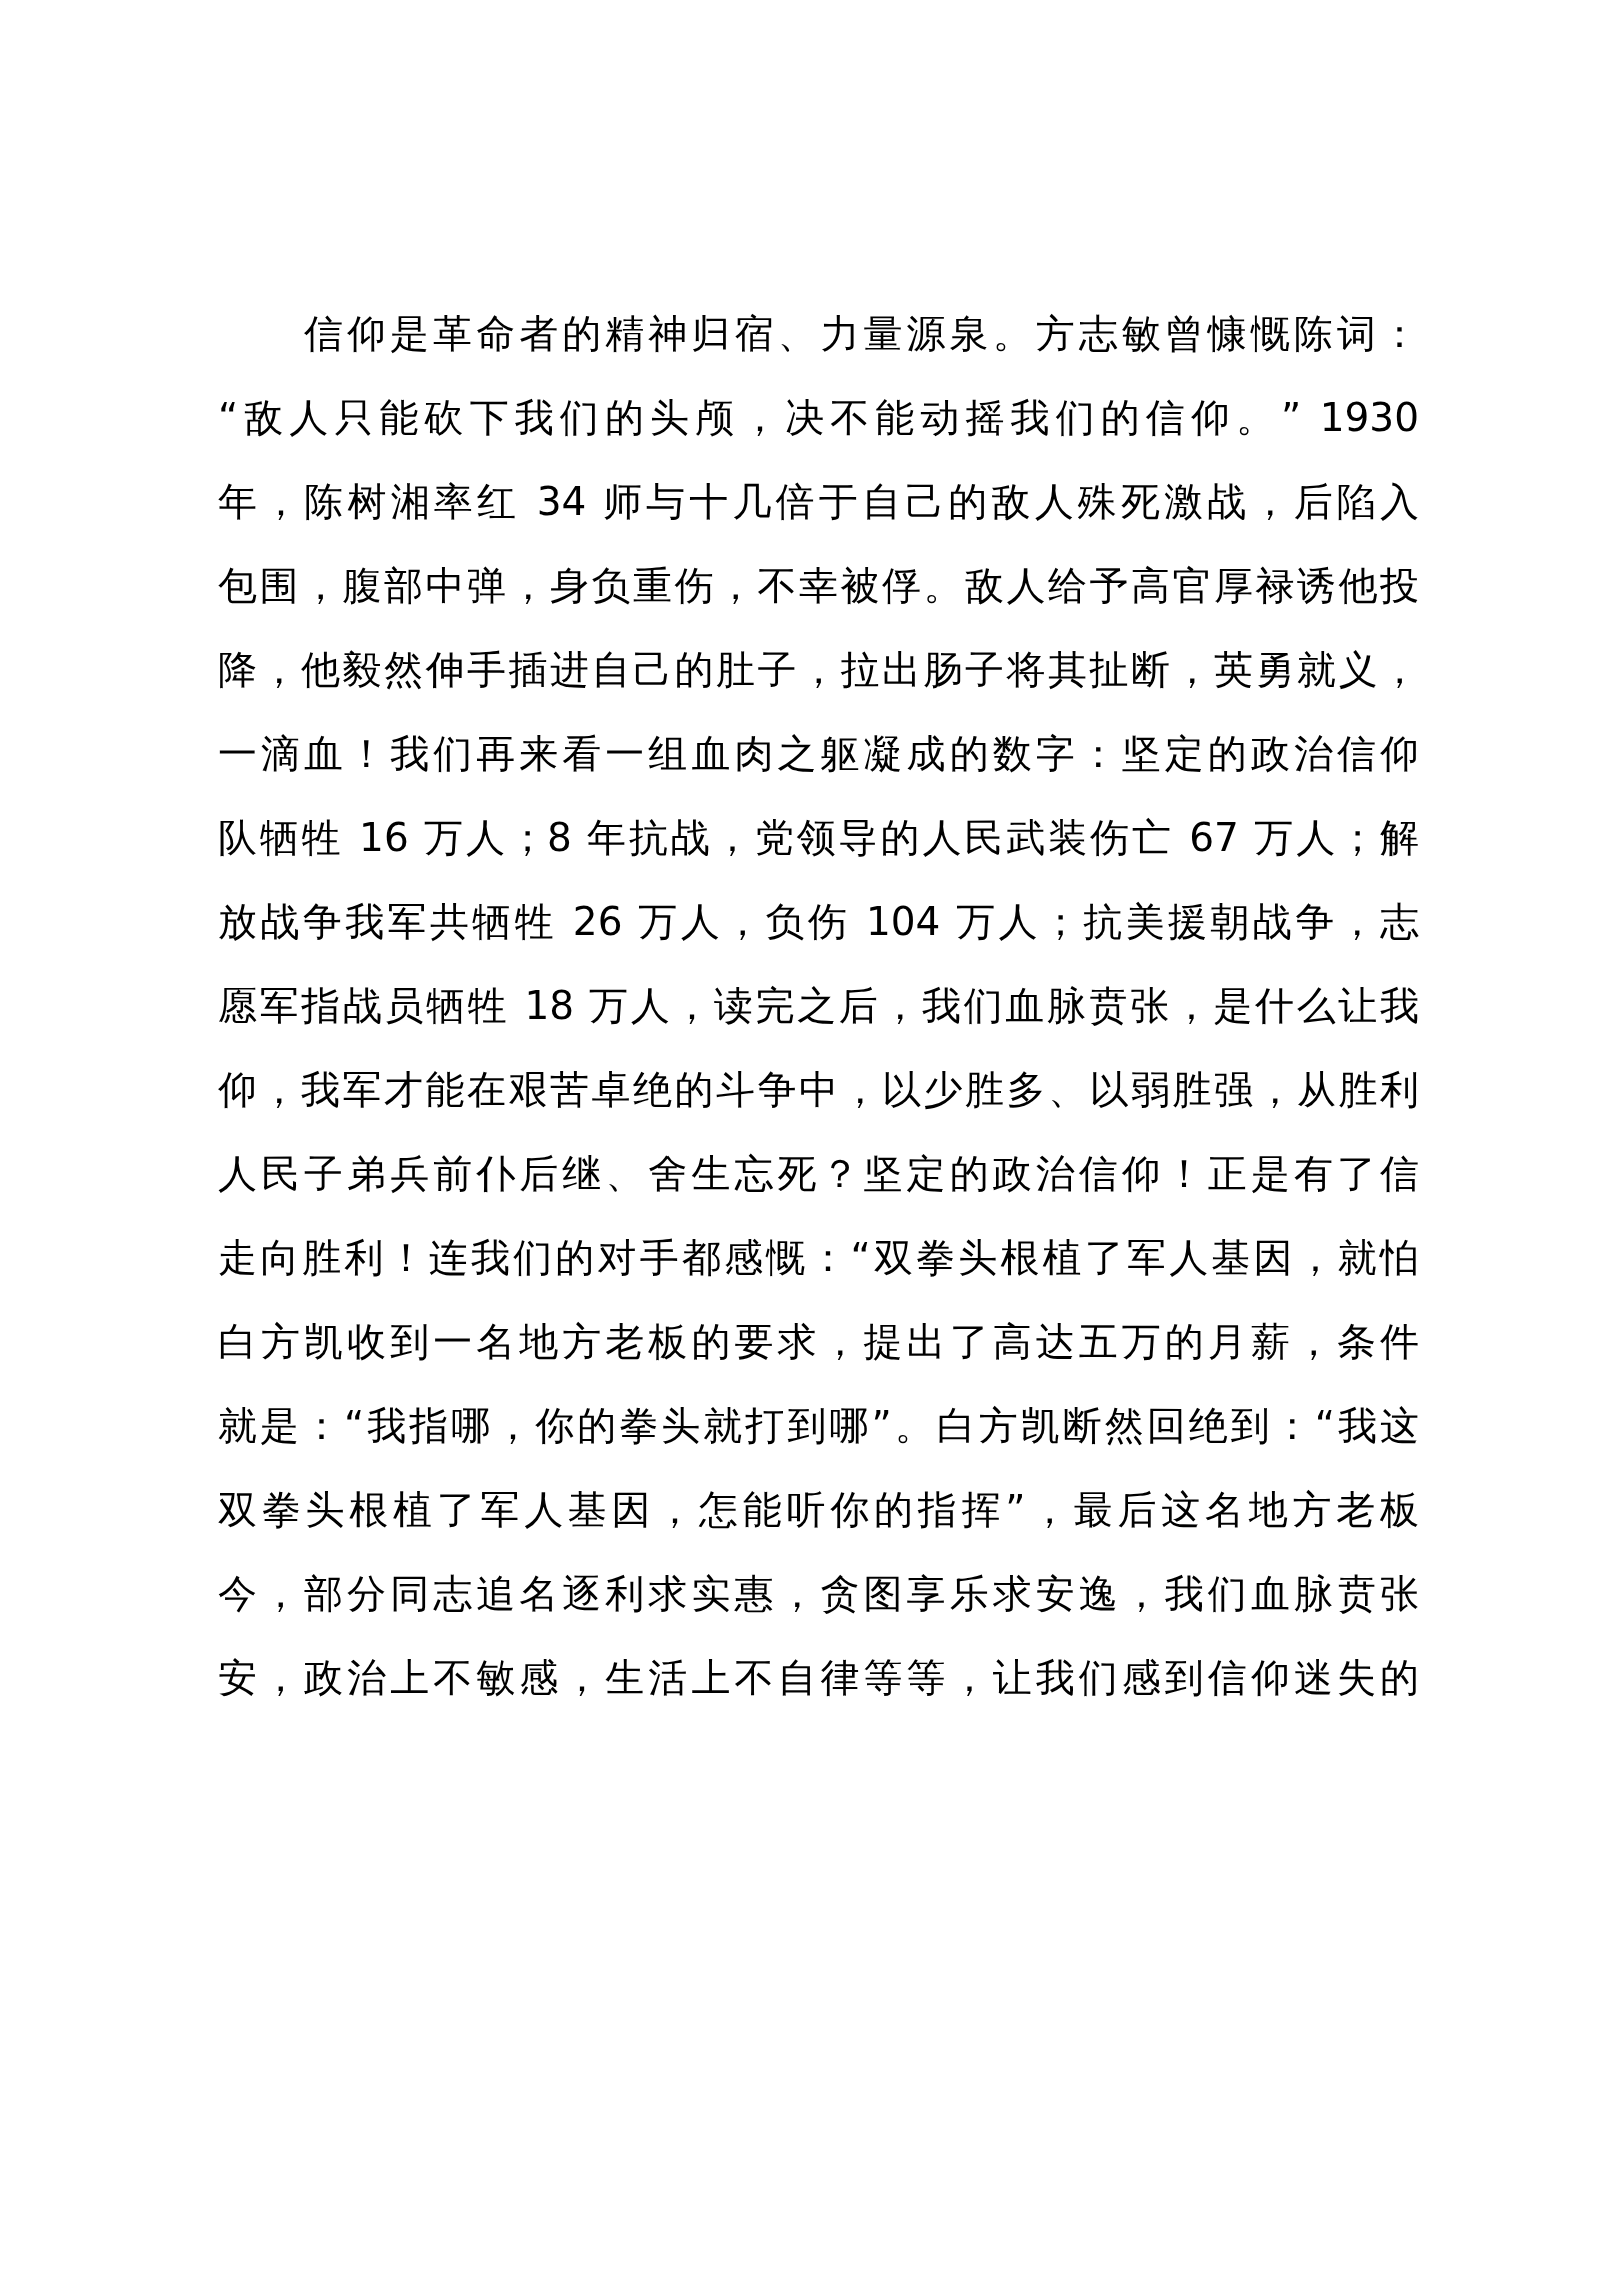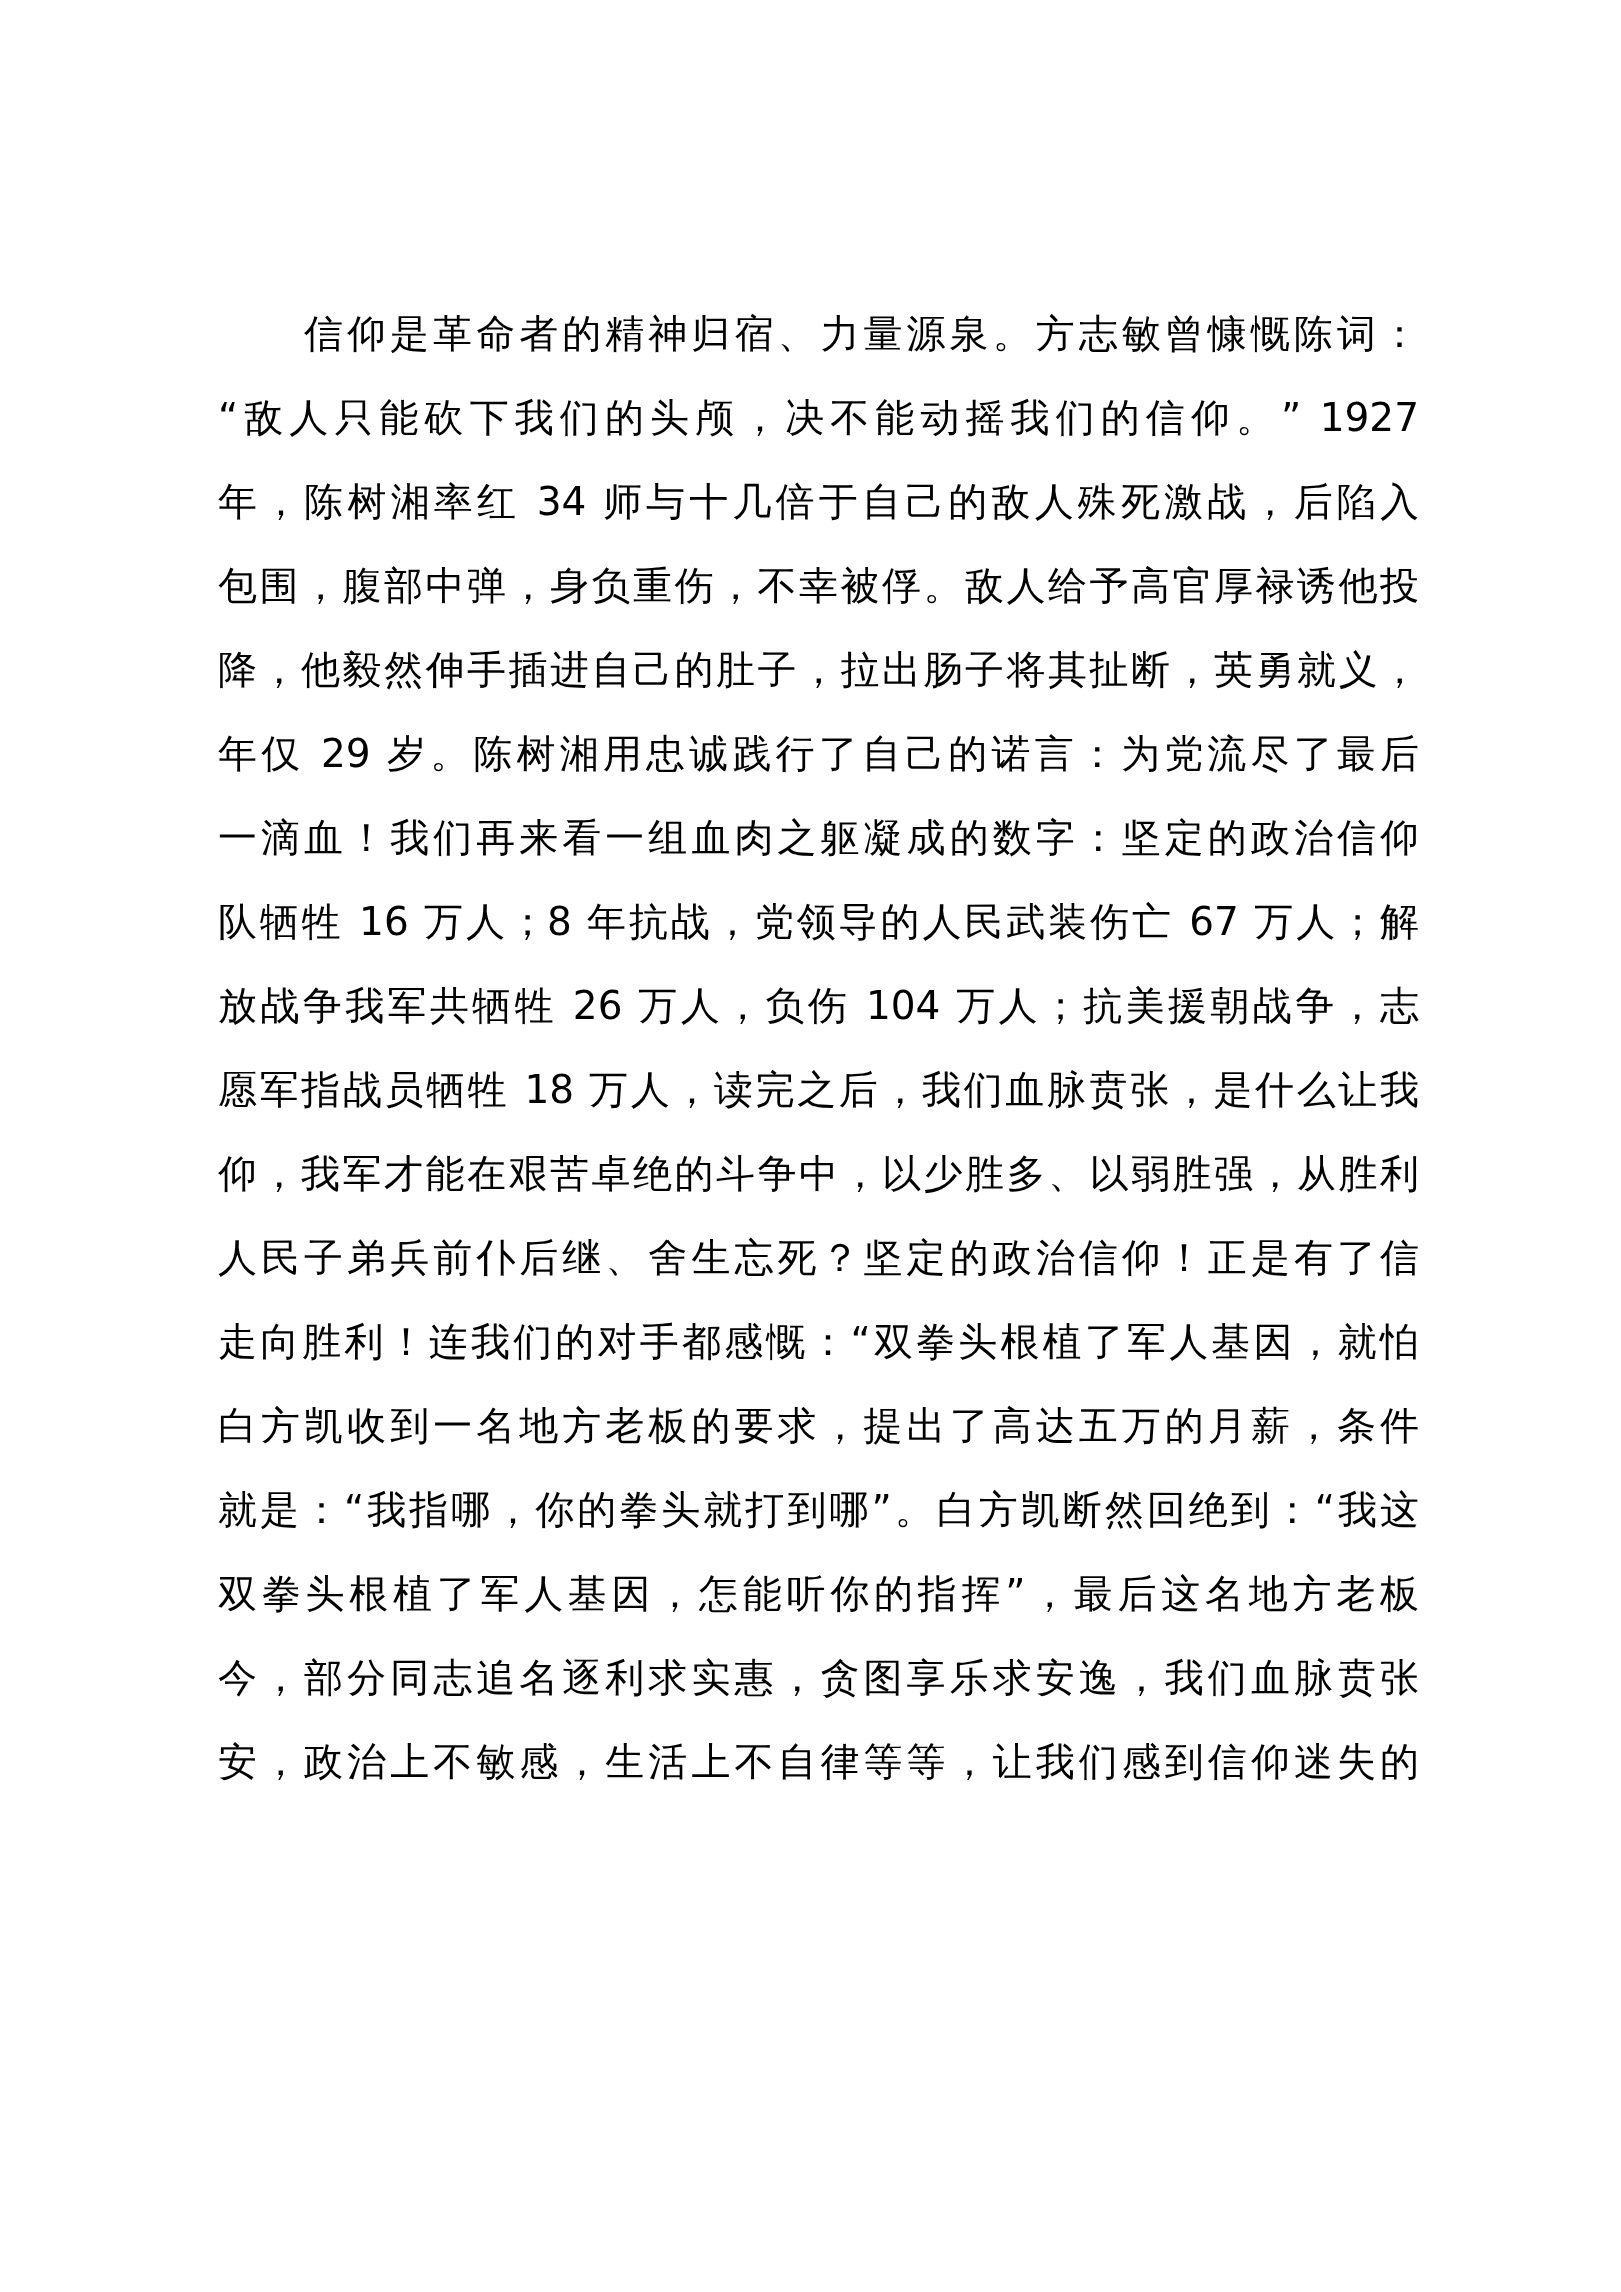--- a/index.html
+++ b/index.html
@@ -42,25 +42,24 @@
     .line.indent {
       padding-left: 86px;
     }
   </style>
 </head>
 <body>
 
 <div class="page">
   <div class="body-text">
     <span class="line indent">信仰是革命者的精神归宿、力量源泉。方志敏曾慷慨陈词：</span>
-    <span class="line">“敌人只能砍下我们的头颅，决不能动摇我们的信仰。” 1927</span>
+    <span class="line">“敌人只能砍下我们的头颅，决不能动摇我们的信仰。” 1930</span>
     <span class="line">年，陈树湘率红 34 师与十几倍于自己的敌人殊死激战，后陷入</span>
     <span class="line">包围，腹部中弹，身负重伤，不幸被俘。敌人给予高官厚禄诱他投</span>
     <span class="line">降，他毅然伸手插进自己的肚子，拉出肠子将其扯断，英勇就义，</span>
-    <span class="line">年仅 29 岁。陈树湘用忠诚践行了自己的诺言：为党流尽了最后</span>
     <span class="line">一滴血！我们再来看一组血肉之躯凝成的数字：坚定的政治信仰</span>
     <span class="line">队牺牲 16 万人；8 年抗战，党领导的人民武装伤亡 67 万人；解</span>
     <span class="line">放战争我军共牺牲 26 万人，负伤 104 万人；抗美援朝战争，志</span>
     <span class="line">愿军指战员牺牲 18 万人，读完之后，我们血脉贲张，是什么让我</span>
     <span class="line">仰，我军才能在艰苦卓绝的斗争中，以少胜多、以弱胜强，从胜利</span>
     <span class="line">人民子弟兵前仆后继、舍生忘死？坚定的政治信仰！正是有了信</span>
     <span class="line">走向胜利！连我们的对手都感慨：“双拳头根植了军人基因，就怕</span>
     <span class="line">白方凯收到一名地方老板的要求，提出了高达五万的月薪，条件</span>
     <span class="line">就是：“我指哪，你的拳头就打到哪”。白方凯断然回绝到：“我这</span>
     <span class="line">双拳头根植了军人基因，怎能听你的指挥”，最后这名地方老板</span>

